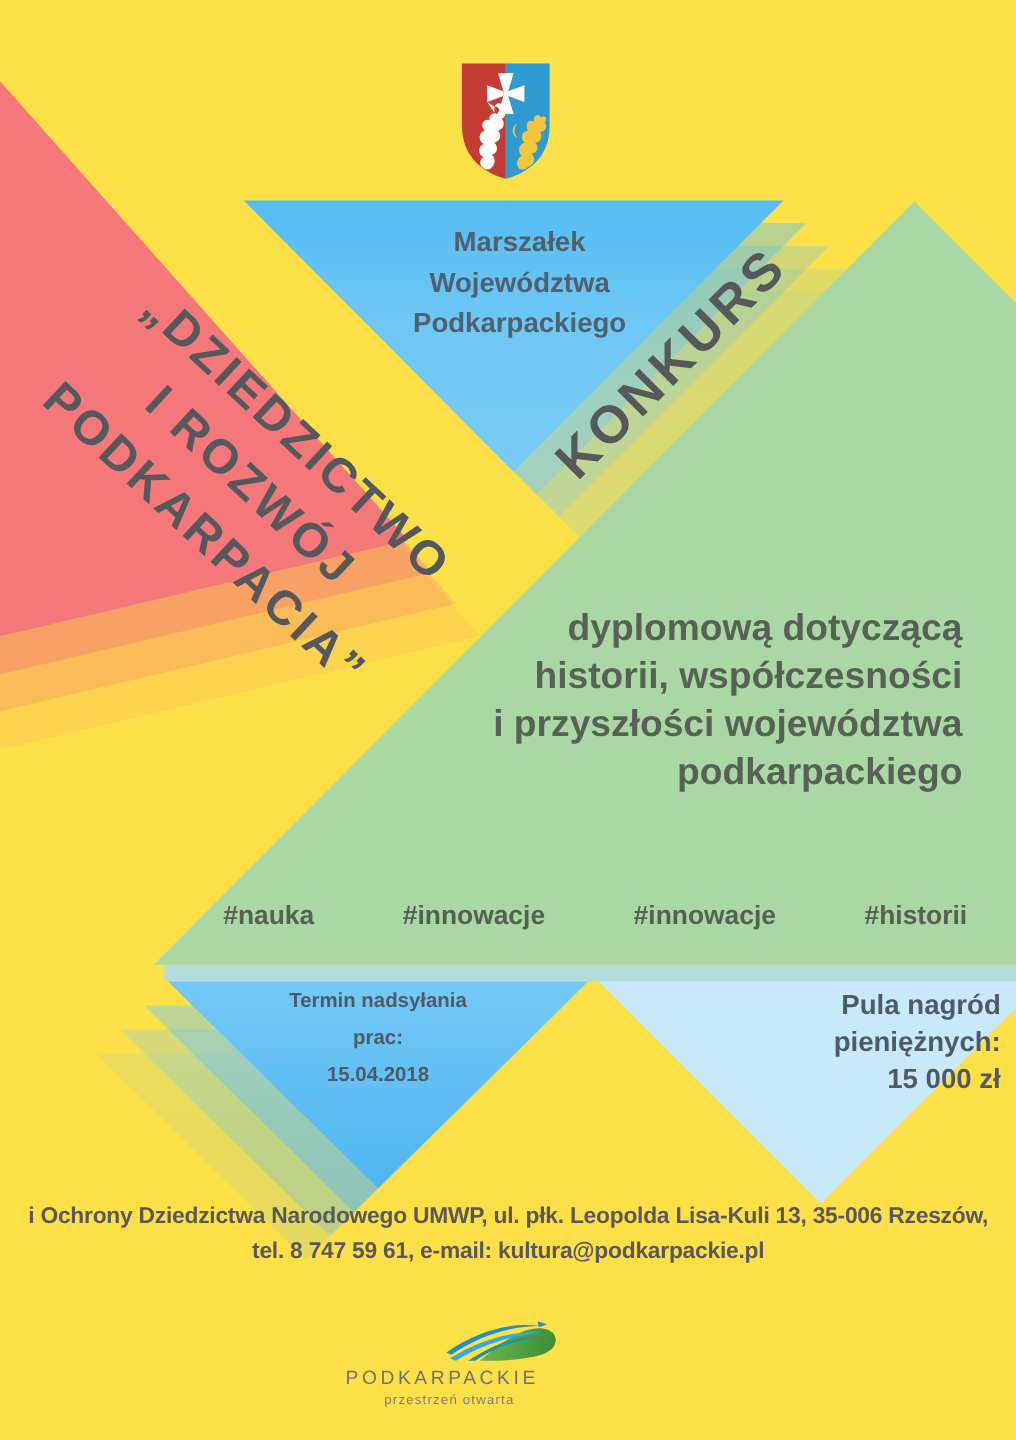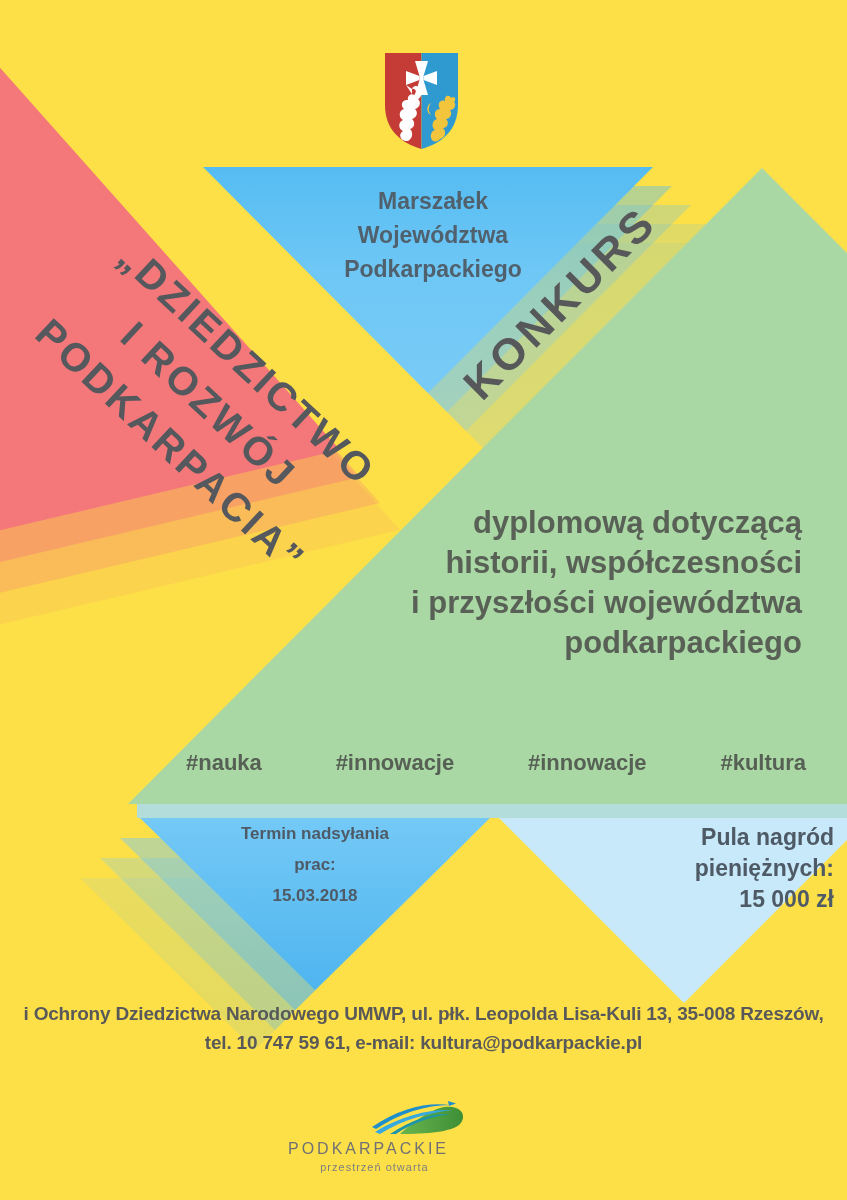--- a/index.html
+++ b/index.html
@@ -153,36 +153,36 @@
     <div>dyplomową dotyczącą</div>
     <div>historii, współczesności</div>
     <div>i przyszłości województwa</div>
     <div>podkarpackiego</div>
   </div>
 
   <div class="abs hashtags">
     <span>#nauka</span>
     <span>#innowacje</span>
     <span>#innowacje</span>
-    <span>#kultura</span>
+    <span>#historii</span>
   </div>
 
   <div class="abs deadline">
     <div>Termin nadsyłania</div>
     <div>prac:</div>
-    <div>15.03.2018</div>
+    <div>15.04.2018</div>
   </div>
 
   <div class="abs prize">
     <div>Pula nagród</div>
     <div>pieniężnych:</div>
     <div>15 000 zł</div>
   </div>
 
   <div class="abs footer">
-    <div>i Ochrony Dziedzictwa Narodowego UMWP, ul. płk. Leopolda Lisa-Kuli 13, 35-008 Rzeszów,</div>
-    <div>tel. 10 747 59 61, e-mail: kultura@podkarpackie.pl</div>
+    <div>i Ochrony Dziedzictwa Narodowego UMWP, ul. płk. Leopolda Lisa-Kuli 13, 35-006 Rzeszów,</div>
+    <div>tel. 8 747 59 61, e-mail: kultura@podkarpackie.pl</div>
   </div>
 
   <div class="abs logo-name">PODKARPACKIE</div>
   <div class="abs logo-tagline">przestrzeń otwarta</div>
 
 </div>
 
 </body></html>

